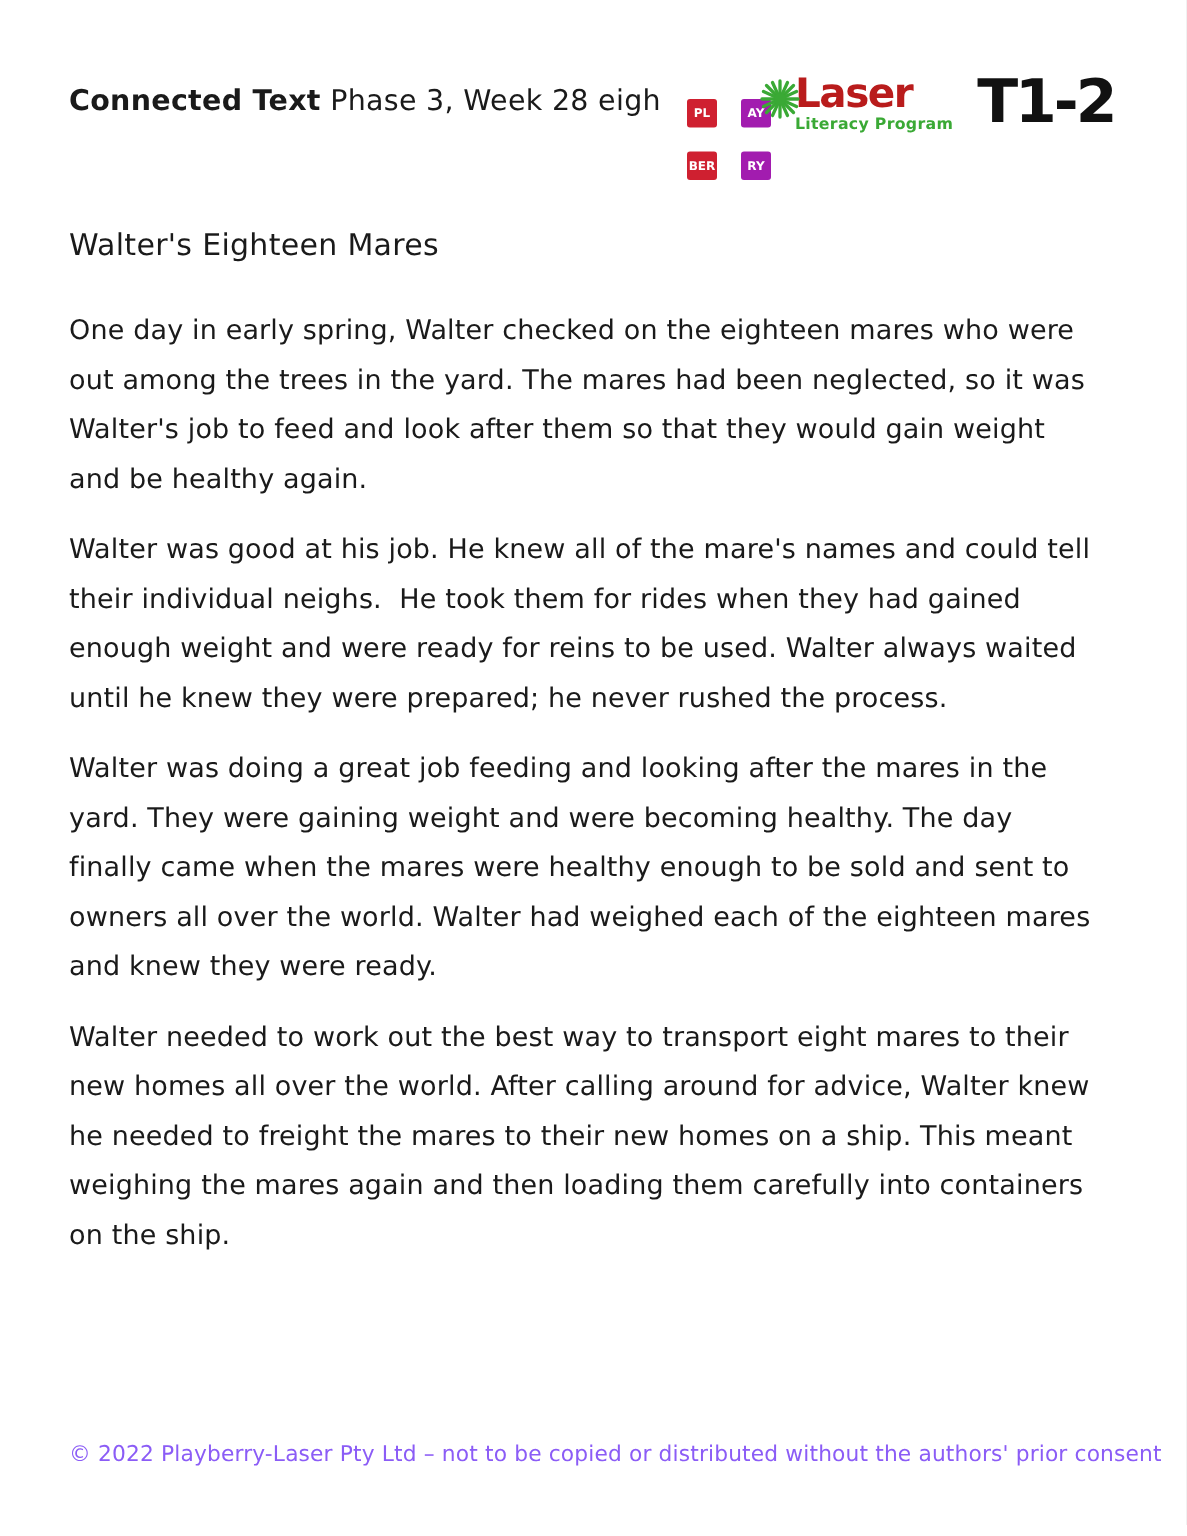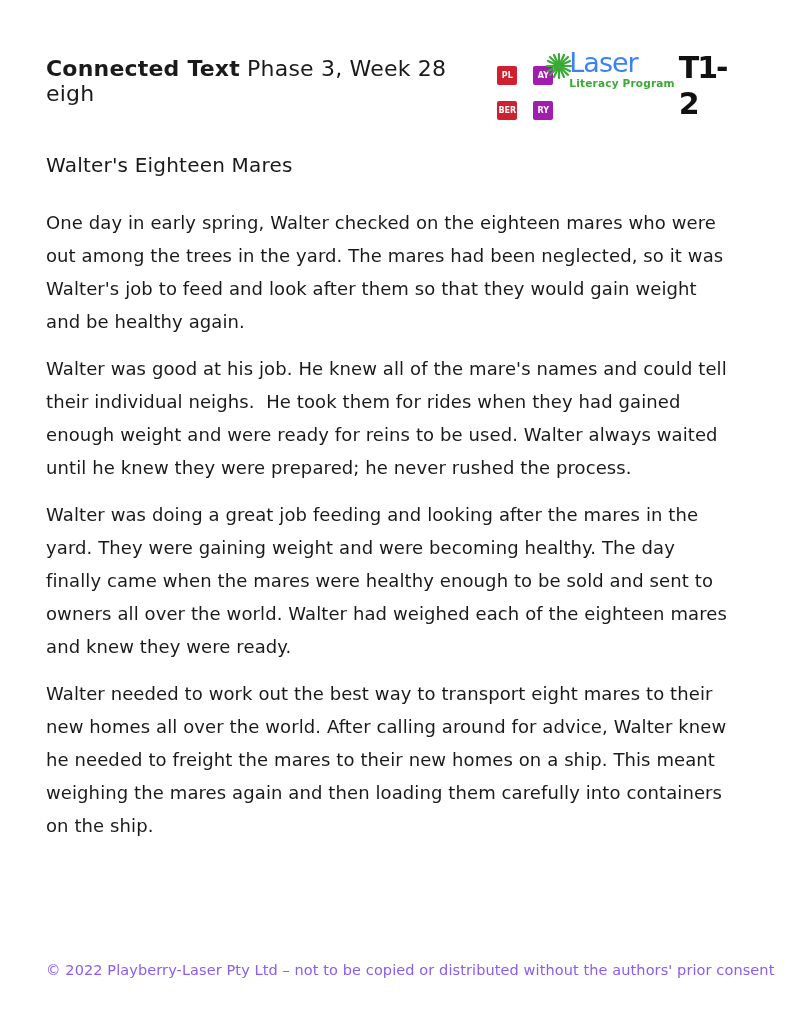--- a/index.html
+++ b/index.html
@@ -16,21 +16,21 @@
   }
   .content { padding: 50px 46px 0 46px; }
 
   
   .header-row {
     display: flex;
     justify-content: space-between;
     align-items: flex-start;
   }
   .header-text {
-    font-size: 22px;
+    font-size: 19px;
     padding-top: 6px;
     letter-spacing: 0.2px;
   }
   .header-text .bold { font-weight: bold; }
 
   
   .logo { display: flex; align-items: flex-start; margin-right: 2px; }
   .puzzle {
     display: grid;
     grid-template-columns: 20px 20px;
@@ -46,40 +46,40 @@
     font-size: 8px;
     font-weight: bold;
     border-radius: 2px;
   }
   .tile.red  { background: #cf2030; }
   .tile.blue { background: #a21caf; }
   .starburst { margin: 2px -4px 0 -8px; position: relative; z-index: 2; }
   .laser-stack { display: flex; flex-direction: column; align-items: flex-start; }
   .laser-word {
     font-size: 27px;
-    font-weight: normal;
+    font-weight: bold;
     letter-spacing: -1px;
     line-height: 26px;
-    color: #3b82f6;
+    color: #b91c1c;
   }
   .literacy {
     font-size: 10.5px;
     font-weight: bold;
     color: #3aa935;
     letter-spacing: 0.2px;
     margin-top: 1px;
     white-space: nowrap;
   }
   .level {
-    font-size: 30px;
+    font-size: 40px;
     font-weight: bold;
     letter-spacing: -2px;
     line-height: 36px;
     color: #111111;
-    margin-left: 4px;
+    margin-left: 16px;
   }
 
   
   .doc-title {
     font-size: 20px;
     font-weight: normal;
     margin-top: 31px;
     letter-spacing: 0.2px;
   }
   .doc-body { margin-top: 29px; width: 700px; }

